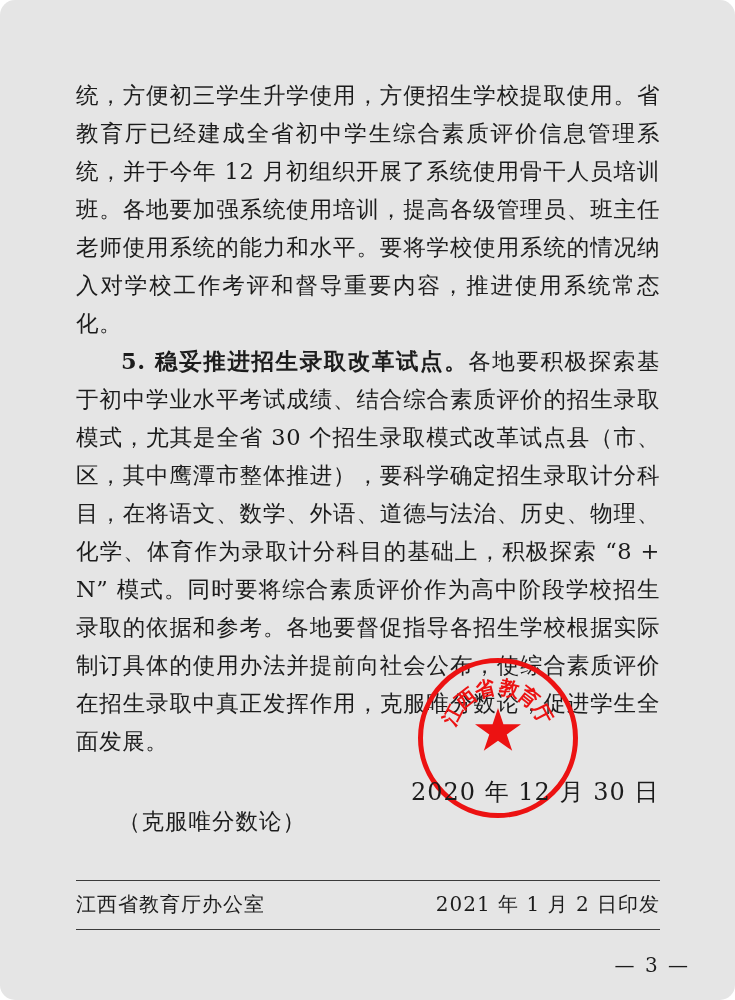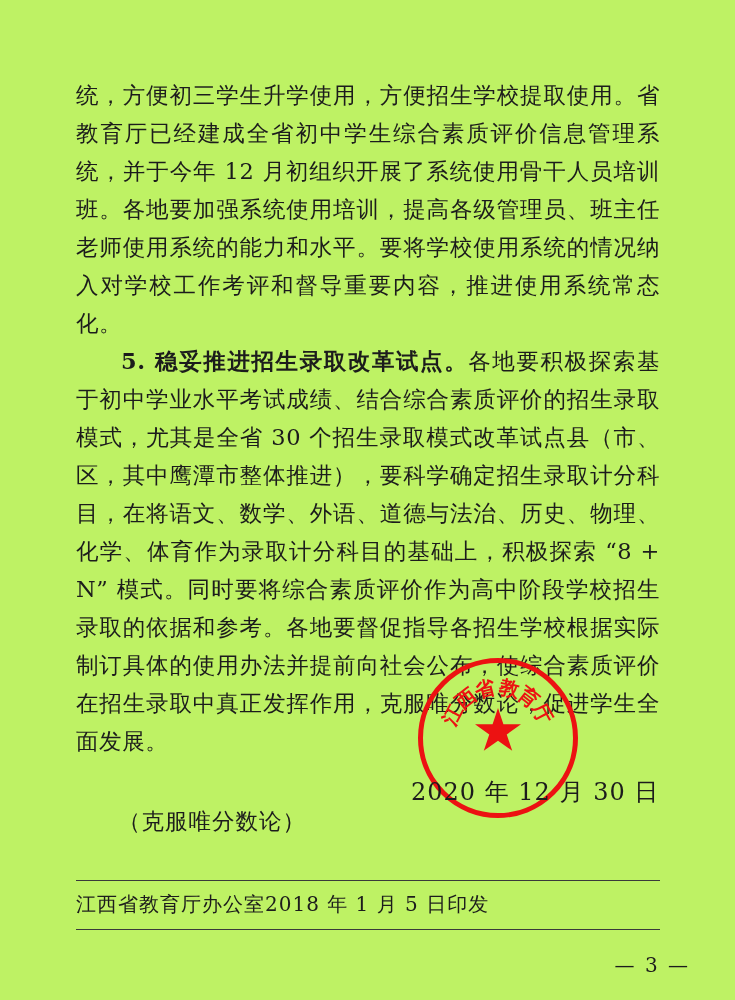--- a/index.html
+++ b/index.html
@@ -8,23 +8,24 @@
     background: #ffffff;
   }
   body {
     font-family: "DejaVu Serif", "Liberation Serif", serif;
     color: #1a1a1a;
   }
   .page {
     position: relative;
     width: 735px;
     height: 1000px;
-    background: #bef264;
+    background: #e5e5e5;
     overflow: hidden;
     box-sizing: border-box;
+    border-radius: 15px;
   }
 
   
   .doc-body {
     position: absolute;
     left: 76px;
     top: 76px;
     width: 584px;
   }
   .para {
@@ -140,20 +141,21 @@
     border-top: 1.6px solid #3a3a3a;
   }
   .rule-top { top: 880px; }
   .rule-bottom { top: 929px; }
   .footer-row {
     position: absolute;
     left: 76px;
     top: 891px;
     width: 584px;
     display: flex;
+    justify-content: space-between;
     align-items: baseline;
     font-size: 20px;
     letter-spacing: 1px;
     color: #1c1c1c;
   }
   .page-number {
     position: absolute;
     left: 0;
     top: 953px;
     width: 690px;
@@ -205,20 +207,20 @@
     <div class="sign-date">2020 年 12 月 30 日</div>
 
   </div>
 
   <div class="public-note">（克服唯分数论）</div>
 
   <div class="rule rule-top"></div>
 
   <div class="footer-row">
     <span>江西省教育厅办公室</span>
-    <span>2018 年 1 月 5 日印发</span>
+    <span>2021 年 1 月 2 日印发</span>
   </div>
 
   <div class="rule rule-bottom"></div>
 
   <div class="page-number">— 3 —</div>
 
 </div>
 
 </body></html>

